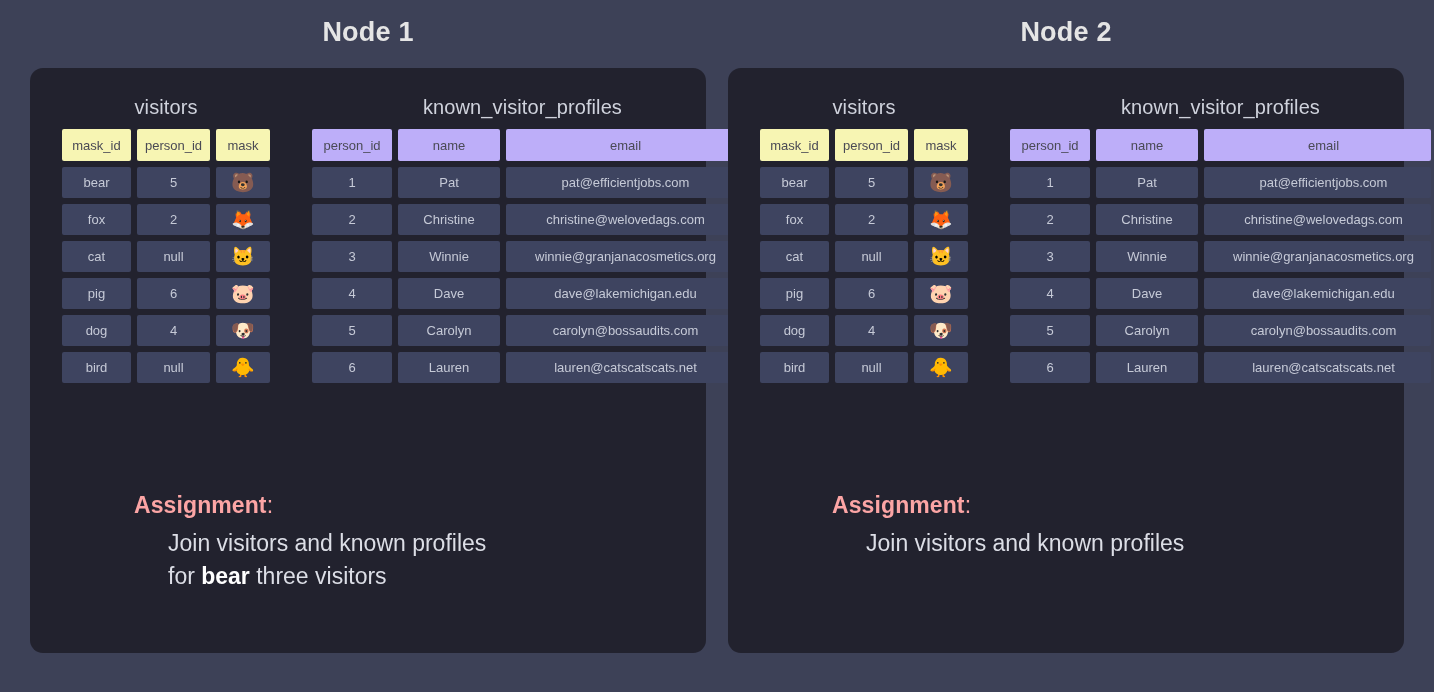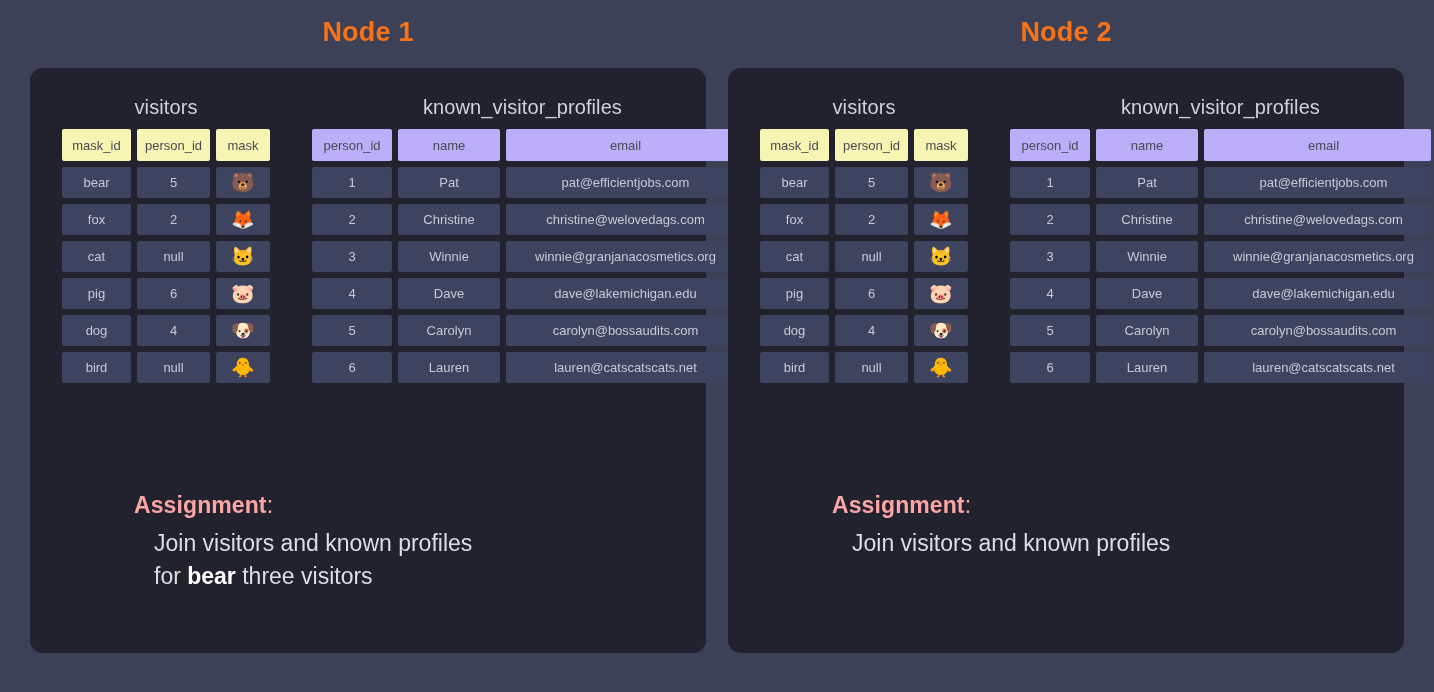--- a/index.html
+++ b/index.html
@@ -29,21 +29,21 @@
     width: 676px;
     height: 692px;
   }
   .node-col.node-1 { left: 30px; }
   .node-col.node-2 { left: 728px; }
 
   .node-title {
     height: 68px;
     line-height: 64px;
     text-align: center;
-    color: #f97316;
+    color: #e5e5e5;
     font-size: 27px;
     font-weight: bold;
     letter-spacing: 0.2px;
   }
 
   .panel {
     position: relative;
     height: 585px;
     background: #22222e;
     border-radius: 13px;
@@ -120,21 +120,21 @@
   .assign-label {
     font-size: 23px;
     font-weight: bold;
     color: #fca5a5;
     letter-spacing: 0.1px;
   }
   .assign-label .colon { font-weight: normal; }
 
   .assign-lines {
     margin-top: 8px;
-    margin-left: 20px;
+    margin-left: 34px;
     font-size: 23px;
     font-weight: 400;
     color: #dcdee6;
     line-height: 1.45;
   }
   .assign-lines .em { font-weight: bold; color: #ffffff; }
 </style>
 </head>
 <body>
 

